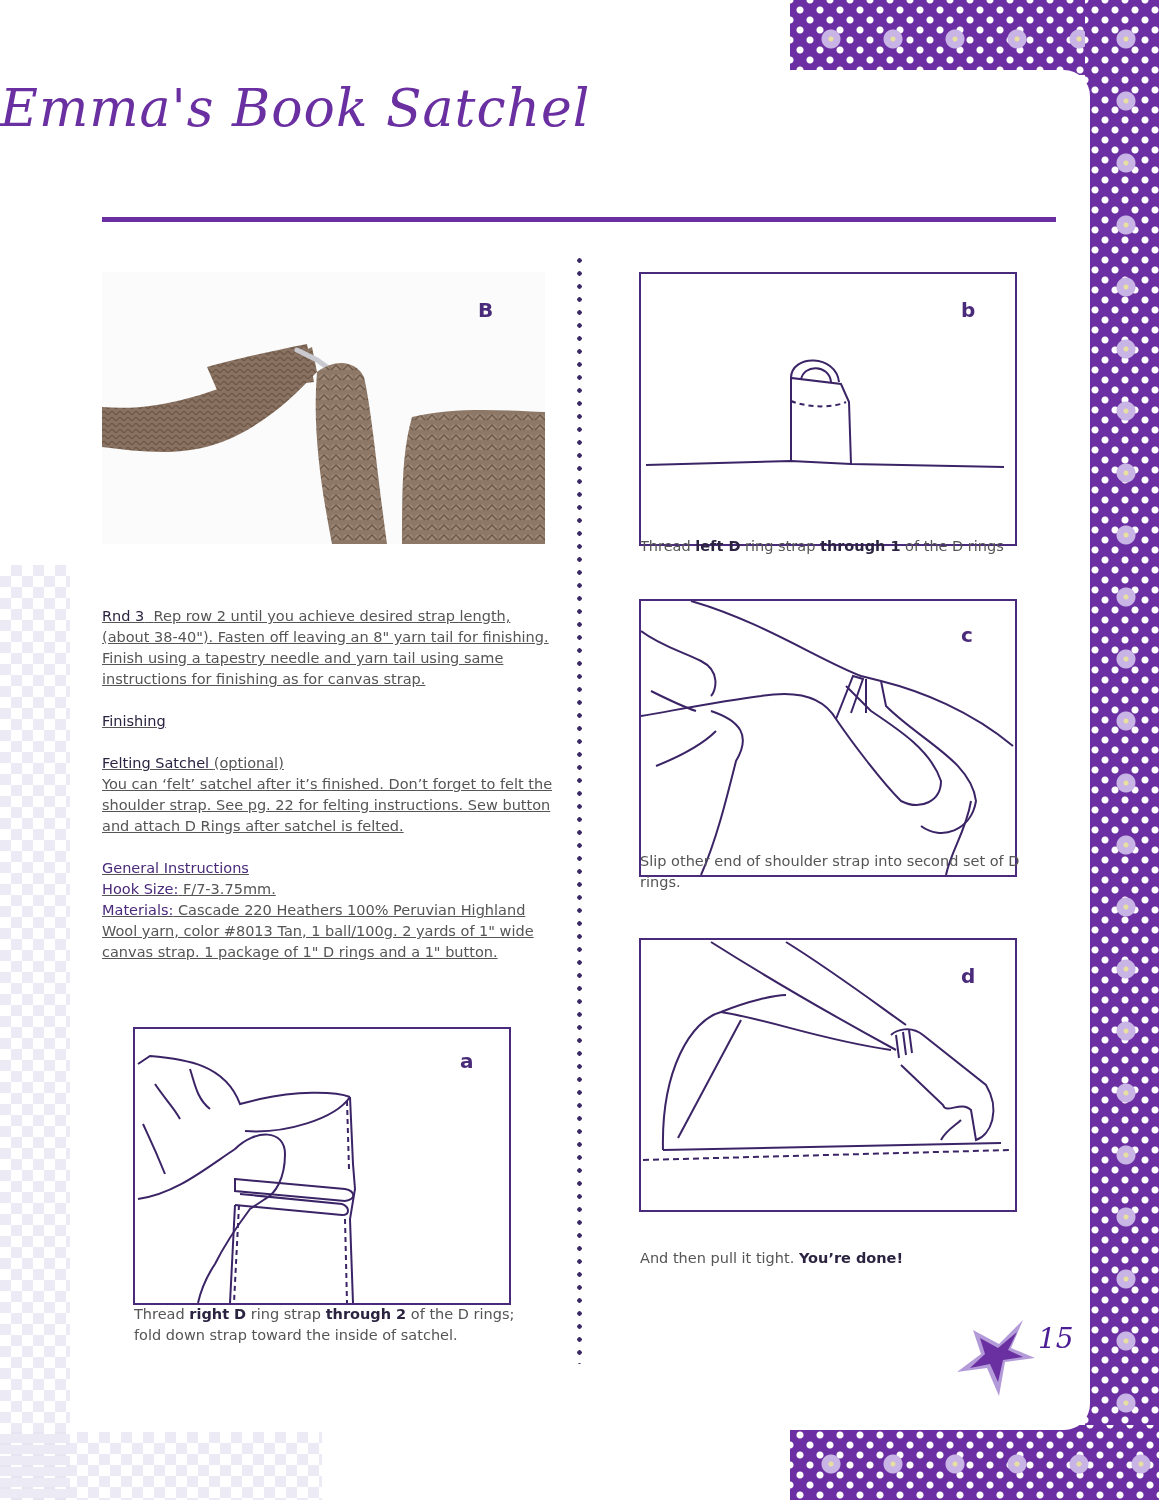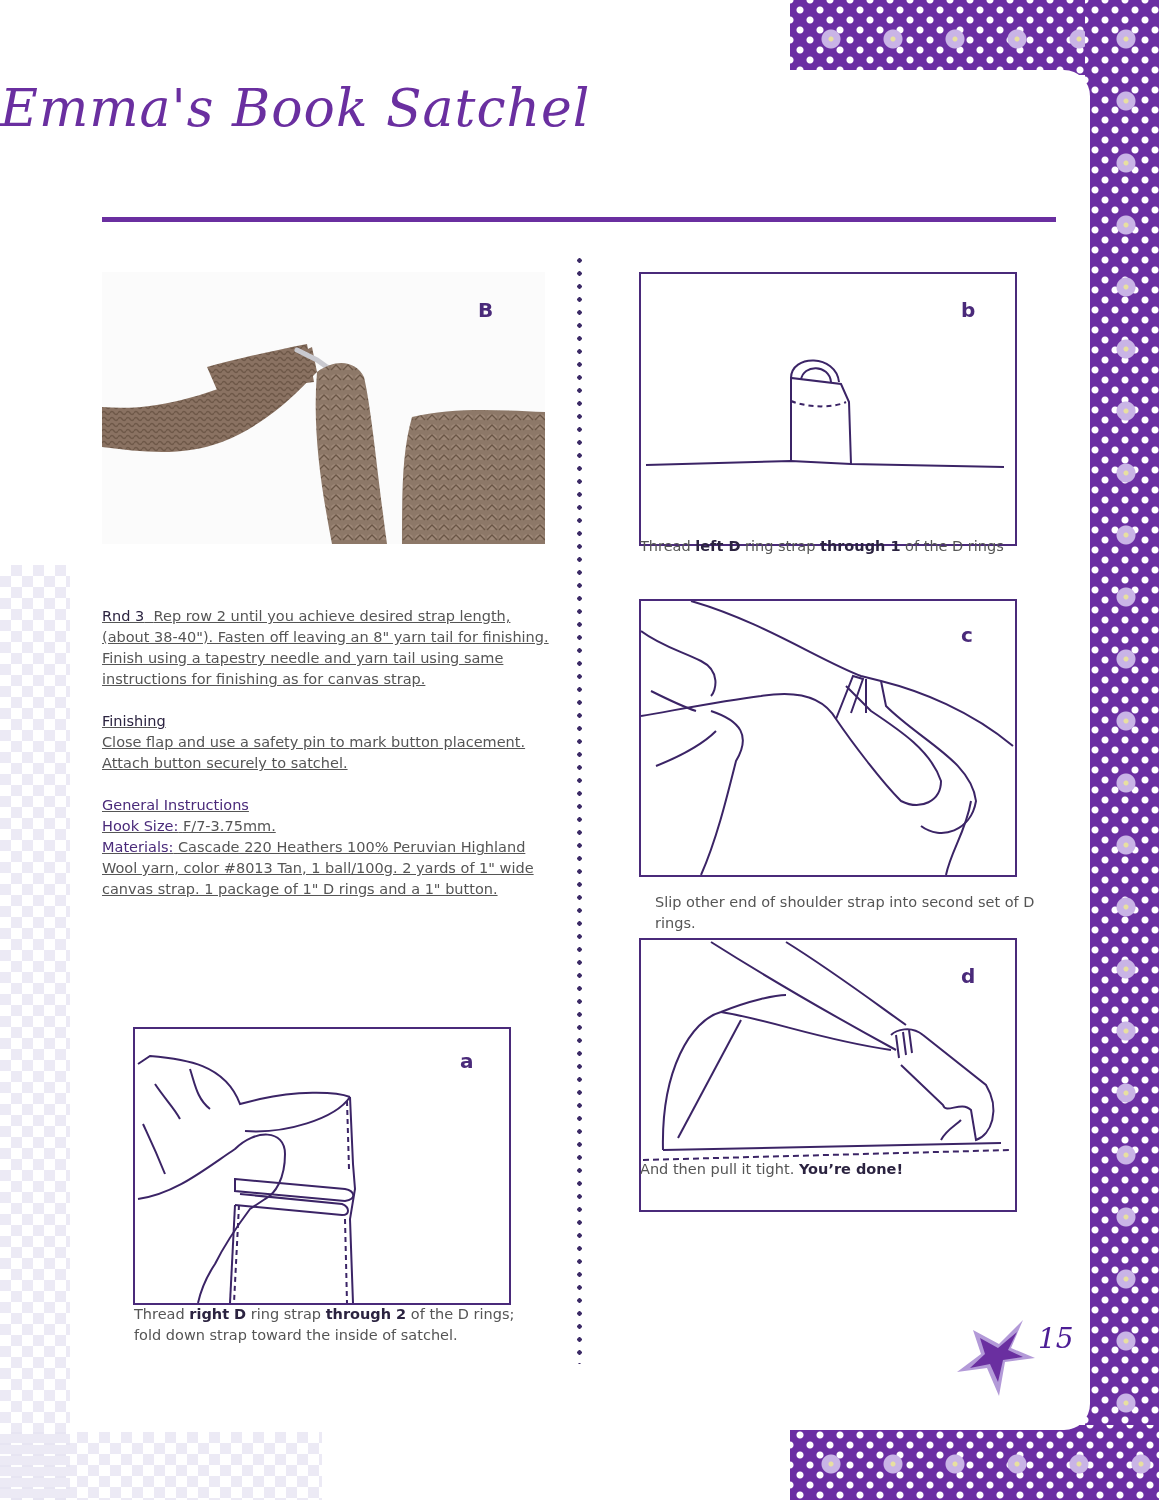--- a/index.html
+++ b/index.html
@@ -115,21 +115,22 @@
     <path d="M105 95 C130 88 165 80 205 72 L212 110 C175 115 140 120 115 118 Z" fill="url(#knit)"></path>
     <path d="M195 78 L215 88 L225 95 L235 100" stroke="#c9c9cf" stroke-width="5" fill="none" stroke-linecap="round"></path>
     <path d="M215 100 C235 85 255 90 262 105 C270 140 275 200 285 272 L230 272 C220 220 210 160 215 100 Z" fill="url(#knit2)"></path>
     <path d="M310 145 C350 135 400 138 443 140 L443 272 L300 272 C300 220 300 180 310 145 Z" fill="url(#knit2)"></path>
   </svg>
   <div class="label" style="left:376px; top:26px;">B</div>
 </div>
 
 <div class="body-text" style="top:606px;">
   <p><span class="strong">Rnd 3</span>&nbsp; <span>Rep row 2 until you achieve desired strap length, (about 38-40").  Fasten off leaving an 8" yarn tail for finishing.  Finish using a tapestry needle and yarn tail  using same instructions for finishing as for canvas strap.</span></p>
-  <p><span class="strong">Finishing</span><br><span>Close flap and use a safety pin to mark button placement. Attach button securely to satchel.</span></p>
+  <p><span class="strong">Finishing</span><br></p>
+  <p><span class="strong">Felting Satchel</span> <span>(optional)</span><br><span>You can ‘felt’ satchel after it’s finished.  Don’t forget to felt the shoulder strap.  See pg. 22 for felting instructions.  Sew button and attach D Rings after satchel is felted.</span></p>
   <p><span class="purple">General Instructions</span><br><span class="purple">Hook Size:</span> <span>F/7-3.75mm.</span><br><span class="purple">Materials:</span> <span>Cascade 220 Heathers 100% Peruvian Highland Wool yarn, color #8013 Tan, 1 ball/100g.  2 yards of 1" wide canvas strap. 1 package of 1" D rings and a 1" button.</span></p>
 </div>
 
 <div class="frame" style="left:133px; top:1027px; width:374px; height:274px;">
   <svg width="374" height="274" viewBox="0 0 374 274" fill="none" stroke="#3b2466" stroke-width="2">
     <path d="M3 35 L15 27 C50 30 90 35 105 75 L125 70 C160 62 200 62 215 68"></path>
     <path d="M215 68 C200 90 150 105 110 102"></path>
     <path d="M3 170 C40 165 70 140 100 120 C120 100 150 100 150 125 C150 150 140 165 130 170 L115 180 C100 200 90 215 80 235 C70 250 65 265 63 274"></path>
     <path d="M215 68 L218 135 L220 160 L215 190 L218 274"></path>
     <path d="M212 72 L214 140" stroke-dasharray="5 4"></path>
@@ -163,36 +164,36 @@
     <path d="M0 115 C30 110 80 100 120 95 C150 90 180 92 195 118 C210 140 240 180 260 200 C280 210 300 200 300 180 C290 150 260 130 230 110 C220 100 210 90 205 85"></path>
     <path d="M195 118 L212 75 L222 78 L210 112"></path>
     <path d="M225 78 L225 112"></path>
     <path d="M70 110 C100 120 110 135 95 160 C85 200 75 240 60 274"></path>
     <path d="M240 80 L245 105 C280 140 330 160 335 200 C330 230 300 240 280 225"></path>
     <path d="M330 200 C325 230 310 250 305 274"></path>
     <path d="M15 165 C40 155 60 145 75 130 M10 90 C30 100 40 105 55 110"></path>
   </svg>
   <div class="label" style="left:320px; top:22px;">c</div>
 </div>
-<div class="caption" style="left:640px; top:892px; width:385px;margin-left:15px;">Slip other end of shoulder strap into second set of D rings.</div>
+<div class="caption" style="left:640px; top:851px; width:385px;">Slip other end of shoulder strap into second set of D rings.</div>
 
 <div class="frame" style="left:639px; top:938px; width:374px; height:270px;">
   <svg width="374" height="270" viewBox="0 0 374 270" fill="none" stroke="#3b2466" stroke-width="2">
     <path d="M70 2 C130 40 200 80 255 110"></path>
     <path d="M145 2 C190 30 230 60 265 85"></path>
     <path d="M22 210 C20 130 50 80 80 72 C110 60 135 55 145 55"></path>
     <path d="M80 72 C130 80 180 100 250 110"></path>
     <path d="M100 80 L37 198"></path>
     <path d="M22 210 L360 203"></path>
     <path d="M2 220 L370 210" stroke-dasharray="6 4"></path>
     <path d="M250 95 C255 90 270 85 282 95 L345 145 C360 170 350 195 335 200 L330 170 C320 160 305 175 302 165 L260 125"></path>
     <path d="M255 95 L258 118 M262 92 L265 115 M268 90 L271 113"></path>
     <path d="M300 200 C305 190 315 185 320 180"></path>
   </svg>
   <div class="label" style="left:320px; top:24px;">d</div>
 </div>
-<div class="caption" style="left:640px; top:1159px; width:400px;"><span>And then pull it tight. </span><b>You’re done!</b></div>
+<div class="caption" style="left:640px; top:1248px; width:400px;"><span>And then pull it tight. </span><b>You’re done!</b></div>
 
 <svg class="star" width="82" height="80" viewBox="0 0 82 80">
   <polygon points="68,2 56,30 80,40 50,44 44,78 32,50 2,54 26,36 18,12 44,26" fill="#b39ad8"></polygon>
   <polygon points="62,14 53,32 68,39 48,42 43,64 35,46 15,50 30,36 25,20 43,30" fill="#6a2fa0"></polygon>
 </svg>
 <div class="page-num">15</div>
 
 </body></html>

